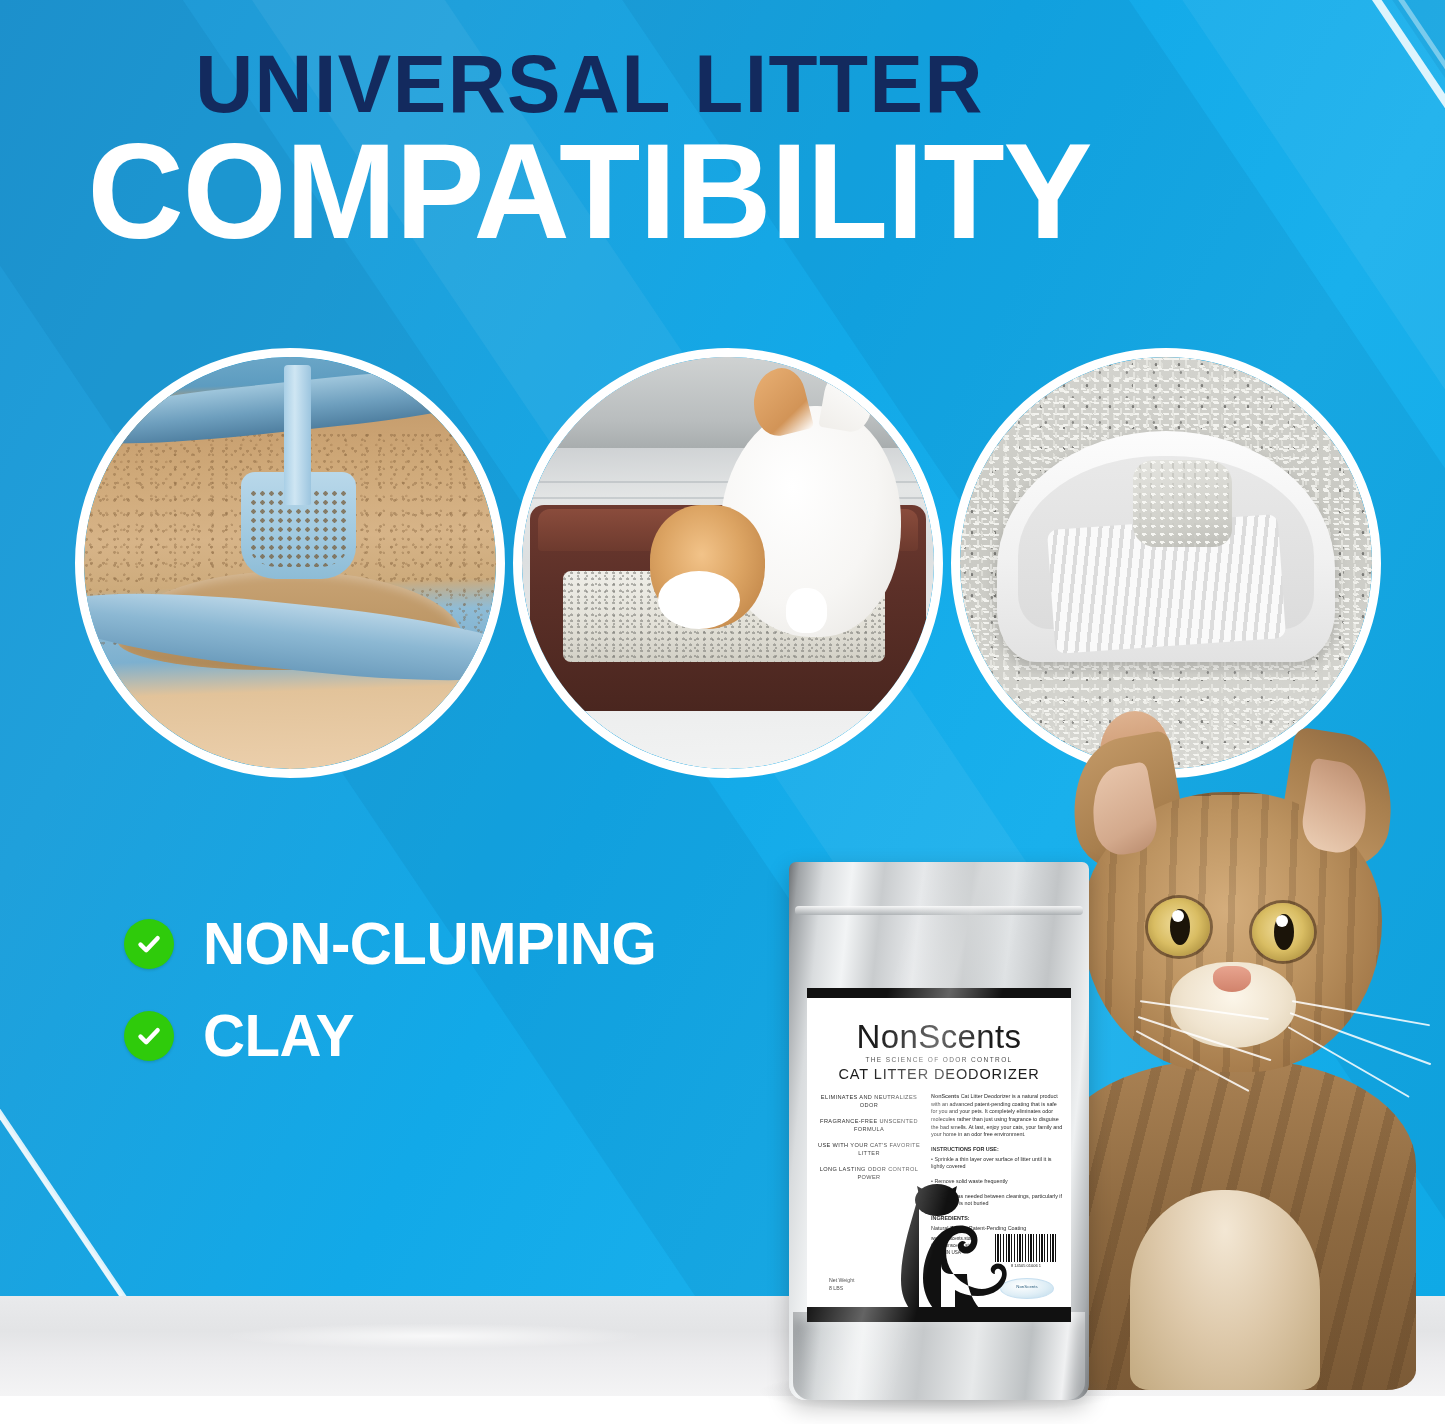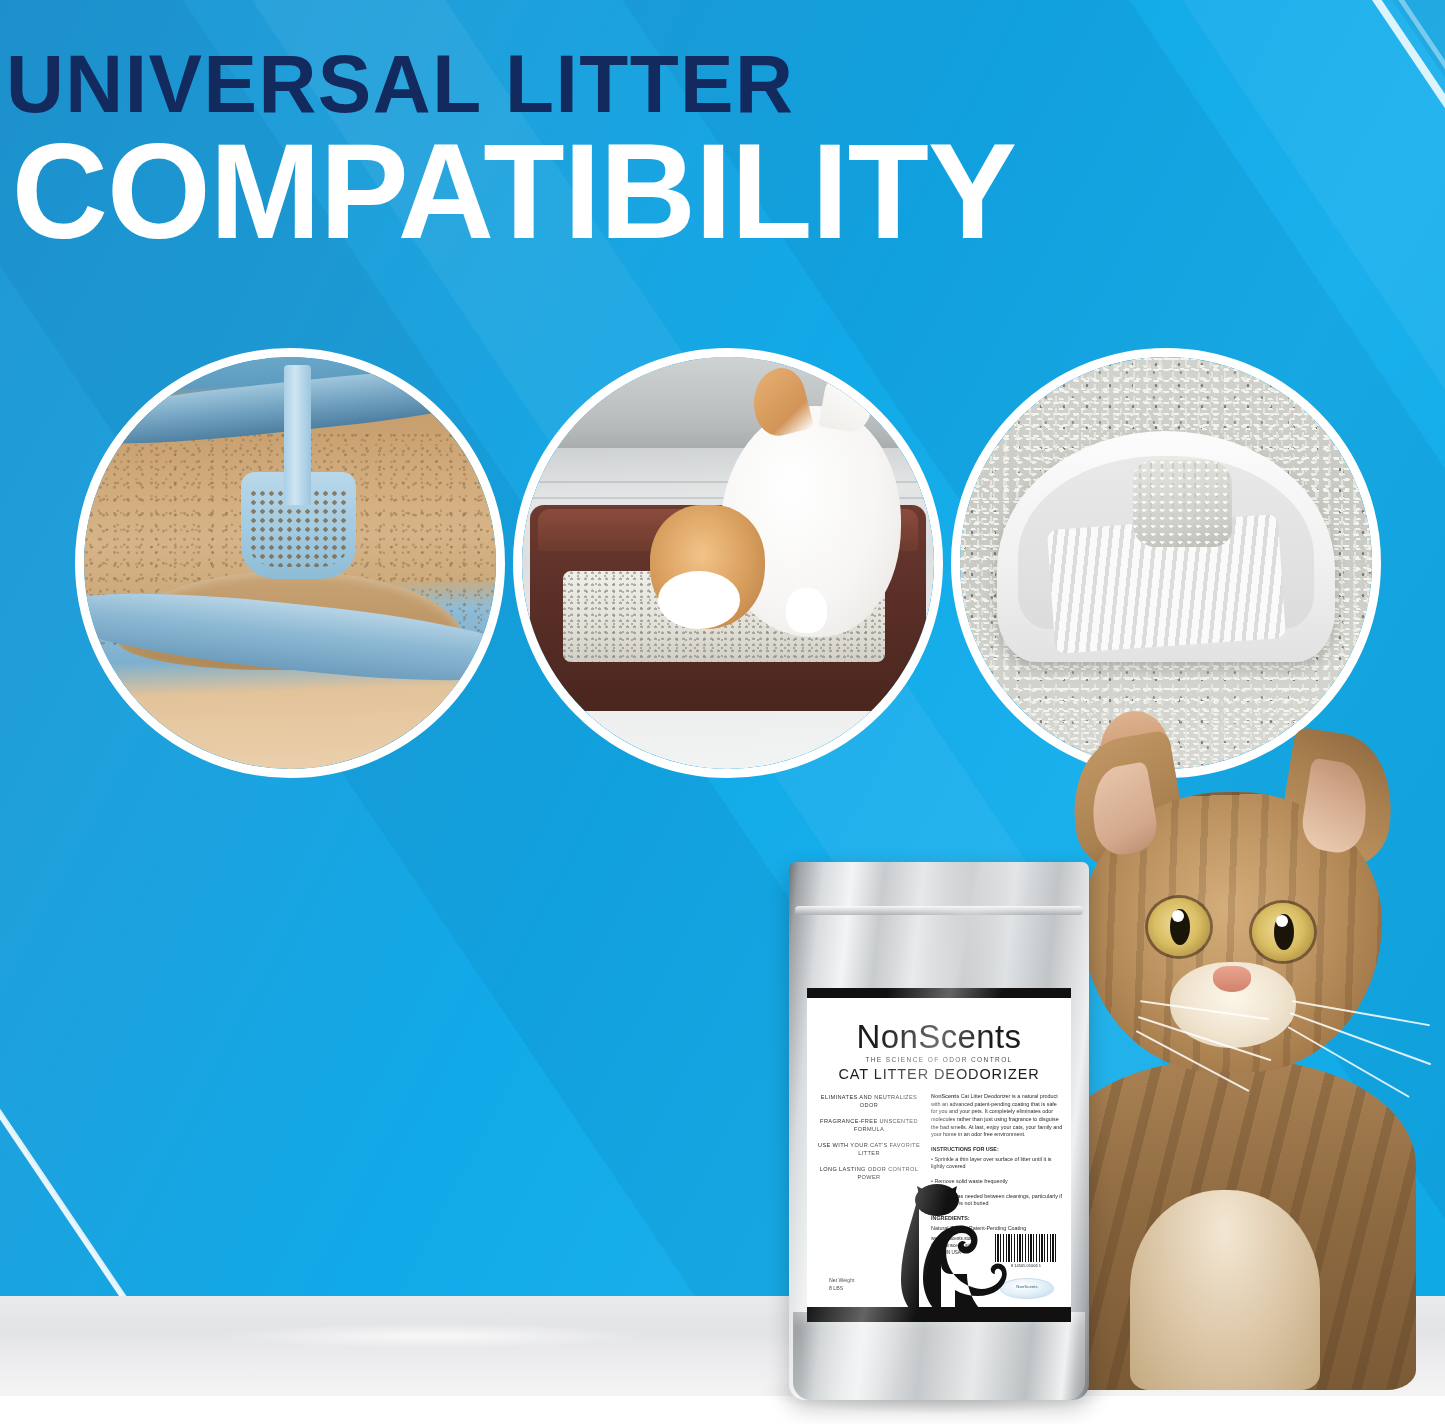--- a/index.html
+++ b/index.html
@@ -67,21 +67,21 @@
     height: 28px;
     background: #ffffff;
   }
 
   
   .headline {
     position: absolute;
     left: 0;
     top: 46px;
     width: 1179px;
-    text-align: left;
+    text-align: center;
     z-index: 6;
   }
   .headline-l1 {
     display: block;
     color: #132a5e;
     font-size: 81px;
     font-weight: bold;
     letter-spacing: 1.5px;
     line-height: 0.96;
     font-family: "Liberation Sans", sans-serif;
@@ -721,21 +721,37 @@
       <div class="c3-scoop-well"></div>
       <div class="c3-slots"></div>
       <div class="c3-clump"></div>
       <div class="c3-finger"></div>
     </div>
   </div>
 
   <div class="checklist">
 
 
-
+    <div class="check-row">
+      <div class="check-badge">
+        <svg width="30" height="30" viewBox="0 0 30 30" aria-hidden="true">
+          <path d="M6.5 15.6 L12.2 21.2 L23.6 9.2" fill="none" stroke="#ffffff" stroke-width="4.4" stroke-linecap="round" stroke-linejoin="round"></path>
+        </svg>
+      </div>
+      <div class="check-label">NON-CLUMPING</div>
+    </div>
+
+    <div class="check-row">
+      <div class="check-badge">
+        <svg width="30" height="30" viewBox="0 0 30 30" aria-hidden="true">
+          <path d="M6.5 15.6 L12.2 21.2 L23.6 9.2" fill="none" stroke="#ffffff" stroke-width="4.4" stroke-linecap="round" stroke-linejoin="round"></path>
+        </svg>
+      </div>
+      <div class="check-label">CLAY</div>
+    </div>
 
 
   </div>
 
   <div class="bigcat">
     <div class="bc-body"></div>
     <div class="bc-stripes"></div>
     <div class="bc-chest"></div>
 
     <div class="bc-ear-l"></div>

